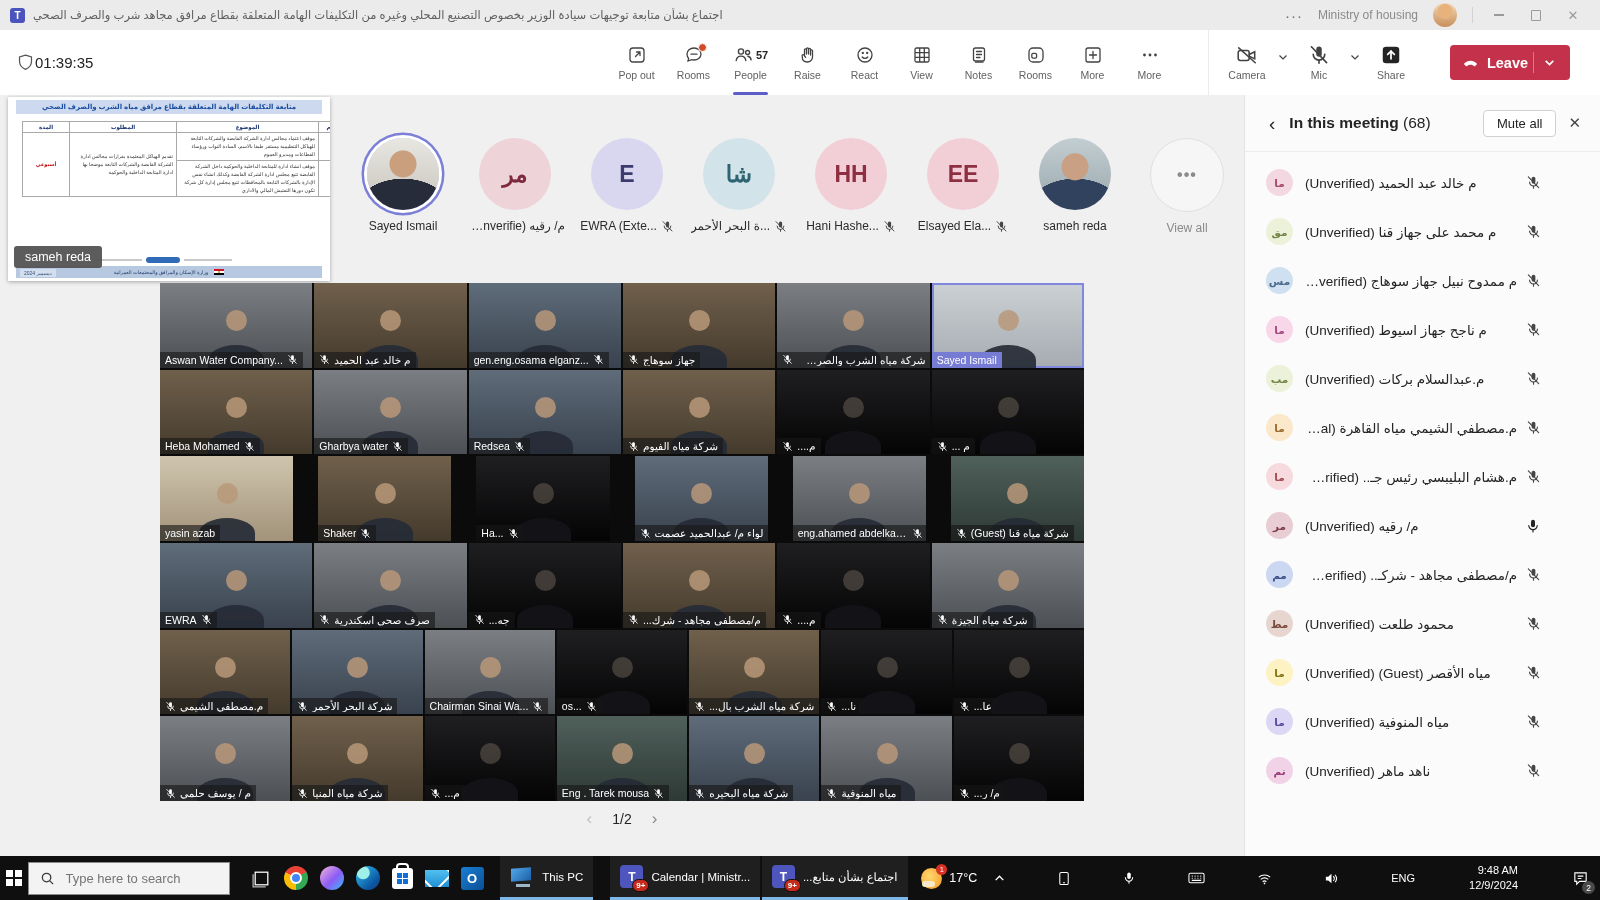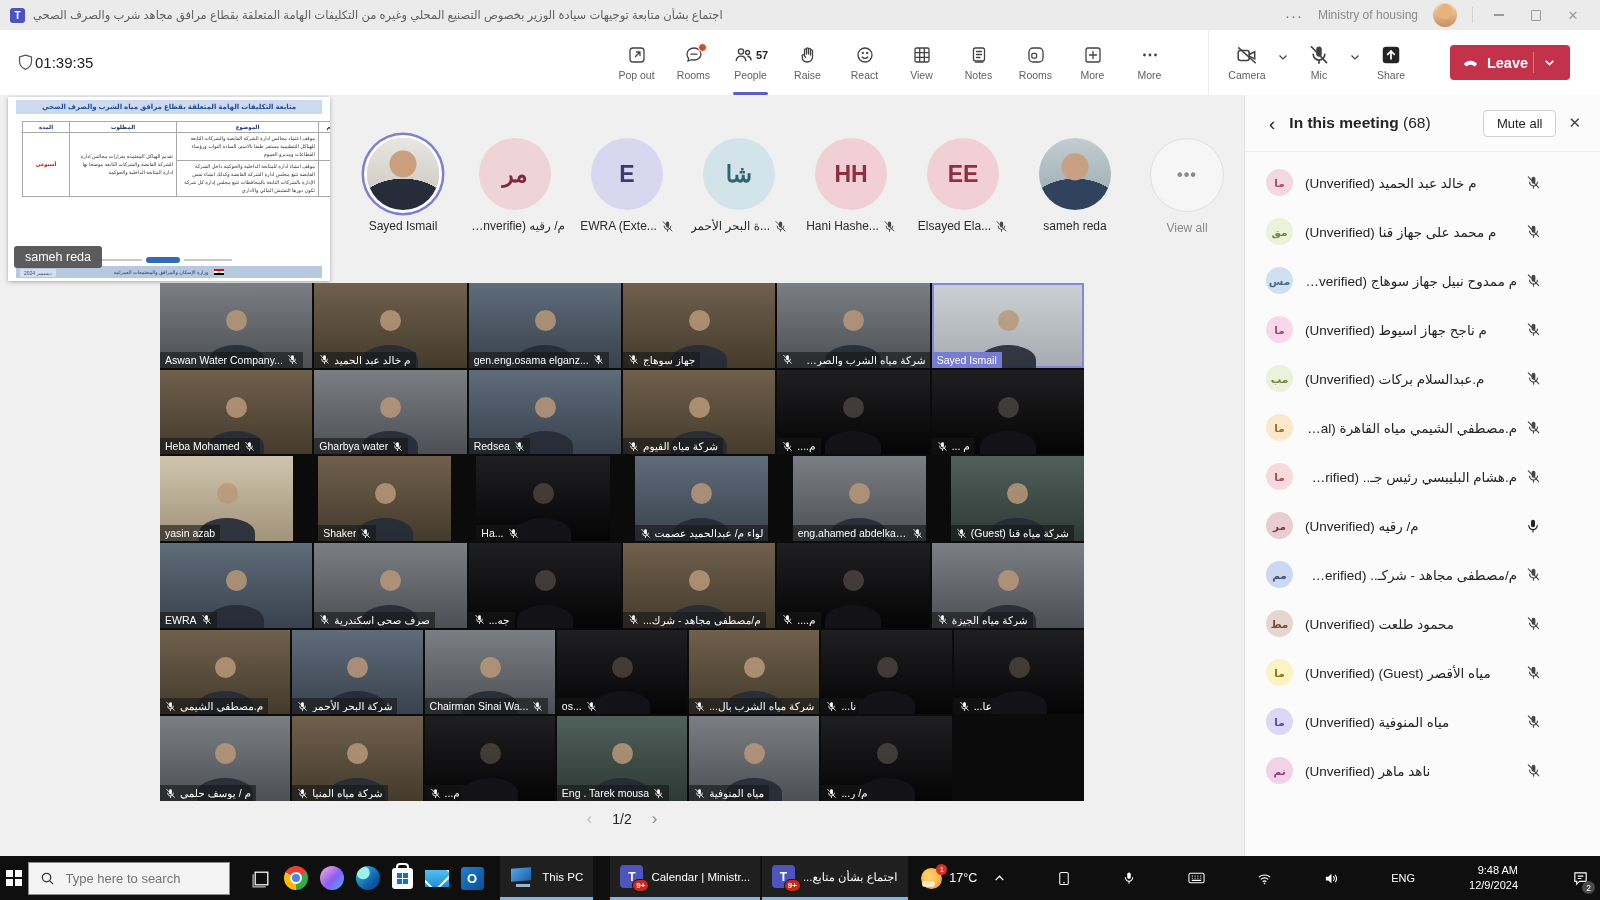--- a/index.html
+++ b/index.html
@@ -1013,20 +1013,35 @@
                     <g fill="none" stroke="#ffffff" stroke-width="1.2" stroke-linecap="round">
                       <rect x="6" y="1.8" width="4" height="7.4" rx="2" fill="#ffffff" stroke="none"></rect>
                       <path d="M3.8 7.5a4.2 4.2 0 0 0 8.4 0"></path>
                       <path d="M8 11.8V14"></path>
                       <path d="M2.5 2l11 11.5"></path>
                     </g>
                   </svg>
                 </span>
               </span>
             </button>
+            <button class="tile t3">
+              <span class="lbl rtl">
+                <span dir="auto">شركة مياه البحيره</span>
+                <span>
+                  <svg viewBox="0 0 16 16" width="11" height="11">
+                    <g fill="none" stroke="#ffffff" stroke-width="1.2" stroke-linecap="round">
+                      <rect x="6" y="1.8" width="4" height="7.4" rx="2" fill="#ffffff" stroke="none"></rect>
+                      <path d="M3.8 7.5a4.2 4.2 0 0 0 8.4 0"></path>
+                      <path d="M8 11.8V14"></path>
+                      <path d="M2.5 2l11 11.5"></path>
+                    </g>
+                  </svg>
+                </span>
+              </span>
+            </button>
             <button class="tile t2">
               <span class="lbl rtl">
                 <span dir="auto">مياه المنوفية</span>
                 <span>
                   <svg viewBox="0 0 16 16" width="11" height="11">
                     <g fill="none" stroke="#ffffff" stroke-width="1.2" stroke-linecap="round">
                       <rect x="6" y="1.8" width="4" height="7.4" rx="2" fill="#ffffff" stroke="none"></rect>
                       <path d="M3.8 7.5a4.2 4.2 0 0 0 8.4 0"></path>
                       <path d="M8 11.8V14"></path>
                       <path d="M2.5 2l11 11.5"></path>

